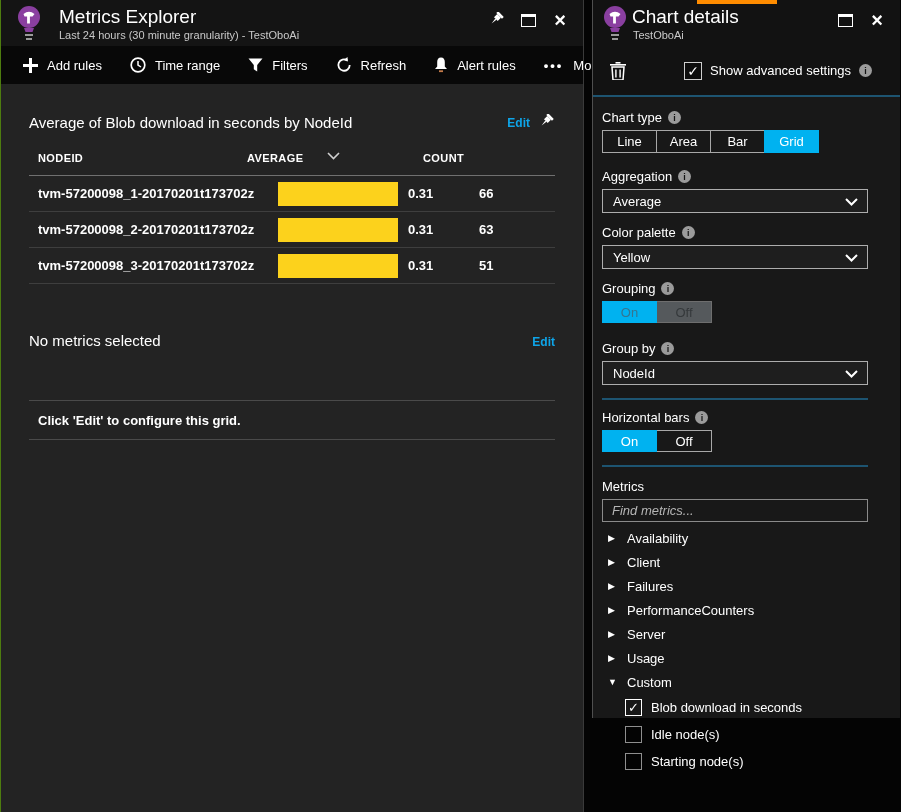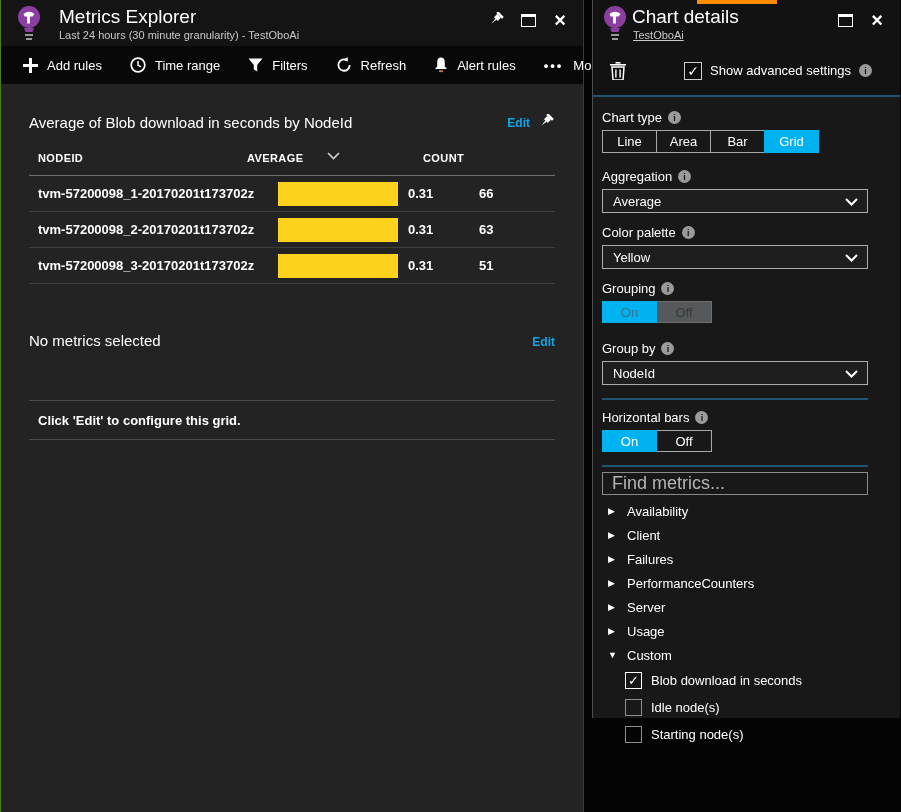--- a/index.html
+++ b/index.html
@@ -49,21 +49,21 @@
   .d1 { margin-top:51px; } .d2 { margin-top:11px; }
   .footer-note { margin:12px 28px 0 37px; font-size:13px; font-weight:bold; }
 
   
   .right-panel { width:308px; height:718px; margin-left:8px; background:#181818;
     position:relative; display:flex; flex-direction:column; border-left:1px solid #4f4f4f; }
   .loading-bar { position:absolute; top:0; left:104px; width:80px; height:4px; background:#ff8c00; z-index:5; }
   .rp-header { height:46px; background:#121212; position:relative; flex:none; }
   .rp-header .ai-icon { left:8px; }
   .rp-title { position:absolute; left:39px; top:6px; font-size:19px; font-weight:400; }
-  .rp-subtitle { position:absolute; left:40px; top:29px; font-size:11px; color:#c9c9c9;text-decoration:underline; }
+  .rp-subtitle { position:absolute; left:40px; top:29px; font-size:11px; color:#c9c9c9; }
   .rp-toolbar { height:51px; background:#121212; border-bottom:2px solid #1d5471;
     display:flex; align-items:center; padding:0 28px 0 17px; flex:none; }
   .trash { cursor:pointer; }
   .adv-group { margin-left:auto; display:flex; align-items:center; gap:8px; }
   .checkbox { width:18px; height:18px; border:1px solid #cfcfcf; background:#0d0d0d;
     display:flex; align-items:center; justify-content:center; font-size:14px; color:#fff; cursor:pointer; flex:none; }
   .adv-label { font-size:13px; }
   .info-icon { width:13px; height:13px; border-radius:50%; background:#9b9b9b; color:#141414;
     font-size:9px; font-weight:bold; display:inline-flex; align-items:center; justify-content:center;
     cursor:pointer; flex:none; }
@@ -81,21 +81,21 @@
   .toggle { display:flex; margin-top:5px; }
   .tg-btn { width:55px; height:22px; display:flex; align-items:center; justify-content:center;
     font-size:13px; cursor:pointer; }
   .toggle.disabled .tg-on { background:#00b2f0; color:#35758f; }
   .toggle.disabled .tg-off { background:#55595c; color:#35393b; border:1px solid #6e6e6e; border-left:none; }
   .toggle.enabled .tg-on { background:#00b2f0; color:#fff; }
   .toggle.enabled .tg-off { background:transparent; color:#fff; border:1px solid #a8a8a8; border-left:none; }
   .blue-divider { border:none; height:2px; background:#1d5471; margin-top:13px; }
   .metrics-label { font-size:13px; margin-top:12px; }
   .find-input { width:100%; height:23px; margin-top:5px; background:transparent;
-    border:1px solid #8a8a8a; color:#c9c9c9; font-size:18px; padding:0 9px;
+    border:1px solid #8a8a8a; color:#c9c9c9; font-style:italic; font-size:13px; padding:0 9px;
     font-family:"Liberation Sans", sans-serif; }
   .find-input::placeholder { color:#b5b5b5; }
   .tree { margin-top:4px; }
   .tree-row { height:24px; display:flex; align-items:center; cursor:pointer; }
   .tri { width:25px; padding-left:6px; font-size:9px; color:#fff; }
   .tree-label { font-size:13px; }
   .cm-row { height:27px; display:flex; align-items:center; cursor:pointer; }
   .cm-check { width:17px; height:17px; margin-left:23px; border:1px solid #8f8f8f;
     background:transparent; display:flex; align-items:center; justify-content:center;
     font-size:13px; color:#fff; flex:none; }
@@ -332,20 +332,21 @@
       <span>Horizontal bars</span>
       <span class="info-icon">i</span>
     </div>
     <div class="toggle enabled">
       <div class="tg-btn tg-on">On</div>
       <div class="tg-btn tg-off">Off</div>
     </div>
 
     <div class="blue-divider"></div>
 
+    <div class="metrics-label">Metrics</div>
     <input class="find-input" type="text" placeholder="Find metrics..." style="">
 
     <div class="tree">
       <div class="tree-row">
         <span class="tri">▶</span>
         <span class="tree-label">Availability</span>
       </div>
       <div class="tree-row">
         <span class="tri">▶</span>
         <span class="tree-label">Client</span>

